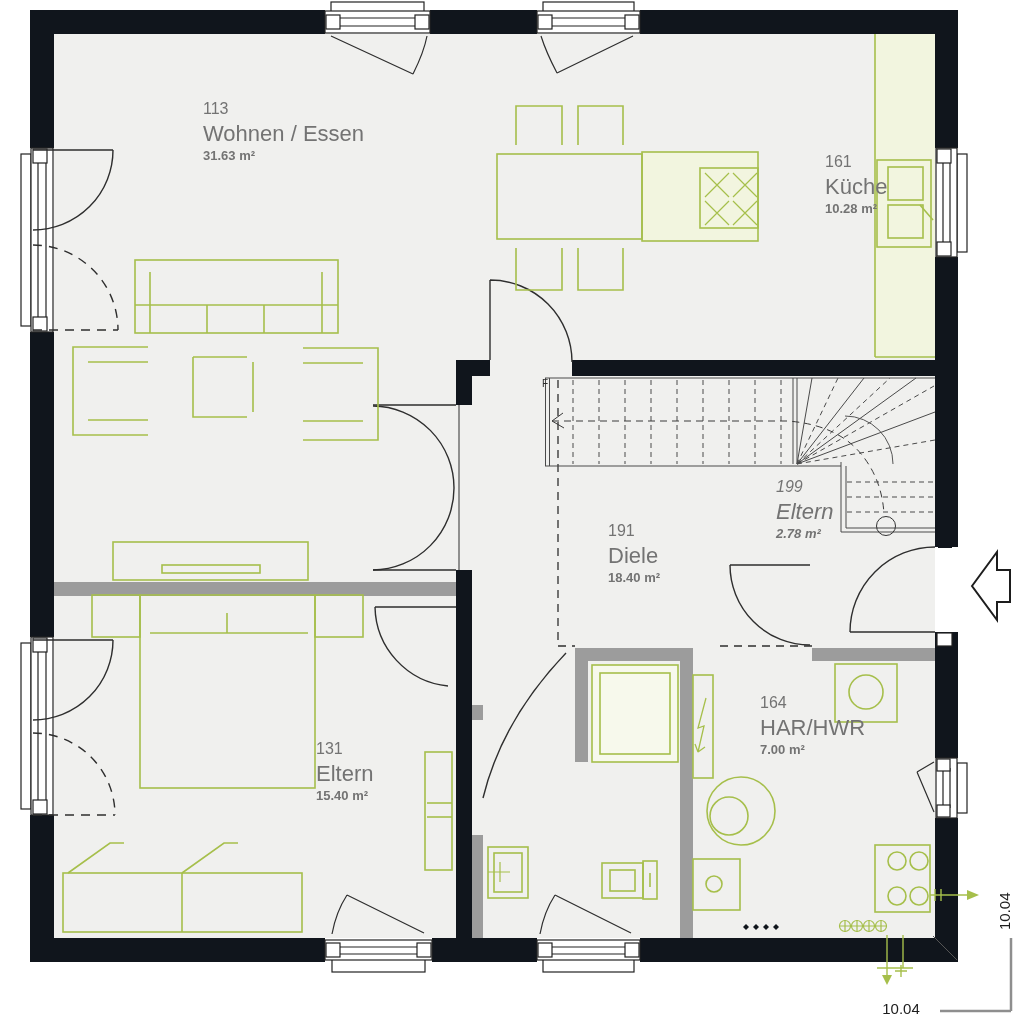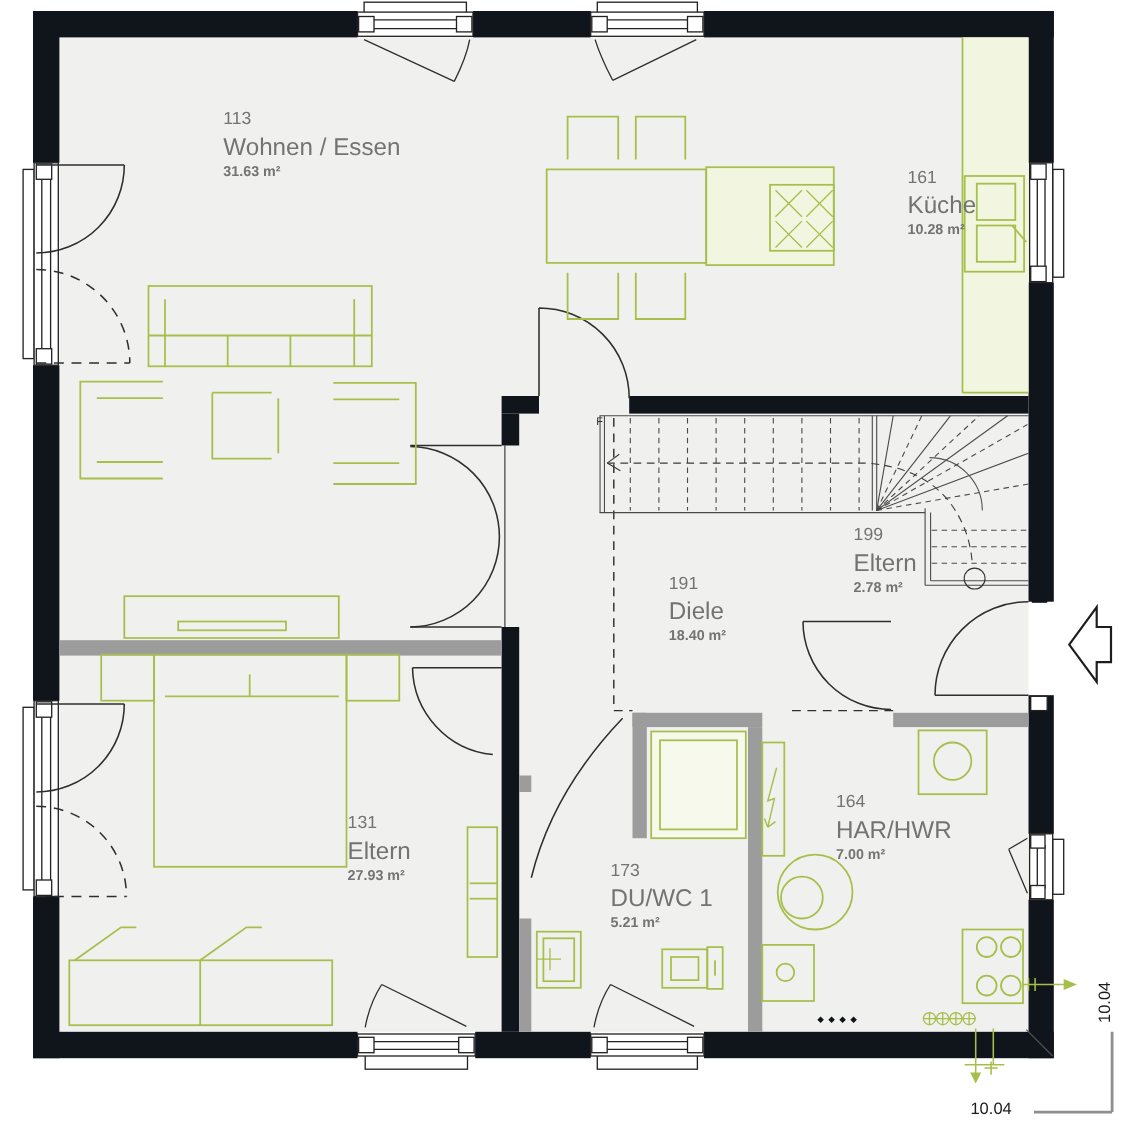--- a/index.html
+++ b/index.html
@@ -378,41 +378,36 @@
 <div class="room-label" style="left:203px;top:96px;">
   <span class="num">113</span>
   <span class="nm">Wohnen / Essen</span>
   <span class="ar">31.63 m²</span>
 </div>
 <div class="room-label" style="left:781px;top:149px;margin-left:44px;">
   <span class="num">161</span>
   <span class="nm">Küche</span>
   <span class="ar">10.28 m²</span>
 </div>
-<div class="room-label" style="left:776px;top:474px;">
+<div class="room-label" style="left:776px;top:474px;font-style:italic;">
   <span class="num">199</span>
   <span class="nm">Eltern</span>
   <span class="ar">2.78 m²</span>
 </div>
 <div class="room-label" style="left:608px;top:518px;">
   <span class="num">191</span>
   <span class="nm">Diele</span>
   <span class="ar">18.40 m²</span>
 </div>
 <div class="room-label" style="left:316px;top:736px;">
   <span class="num">131</span>
   <span class="nm">Eltern</span>
-  <span class="ar">27.93 m²</span>
-</div>
-<div class="room-label" style="left:555px;top:779px;">
-  <span class="num">173</span>
-  <span class="nm">DU/WC 1</span>
-  <span class="ar">5.21 m²</span>
-</div>
-<div class="room-label" style="left:760px;top:690px;margin-top:27px;">
+  <span class="ar">15.40 m²</span>
+</div>
+<div class="room-label" style="left:760px;top:690px;">
   <span class="num">164</span>
   <span class="nm">HAR/HWR</span>
   <span class="ar">7.00 m²</span>
 </div>
 
 <div class="stair-note" style="left:542px;top:378px;">F</div>
 
 <div class="dim" style="left:872px;top:1000px;width:58px;text-align:center;">10.04</div>
 <div class="dim dim-vert" style="left:996px;top:882px;height:58px;text-align:center;">10.04</div>
 

